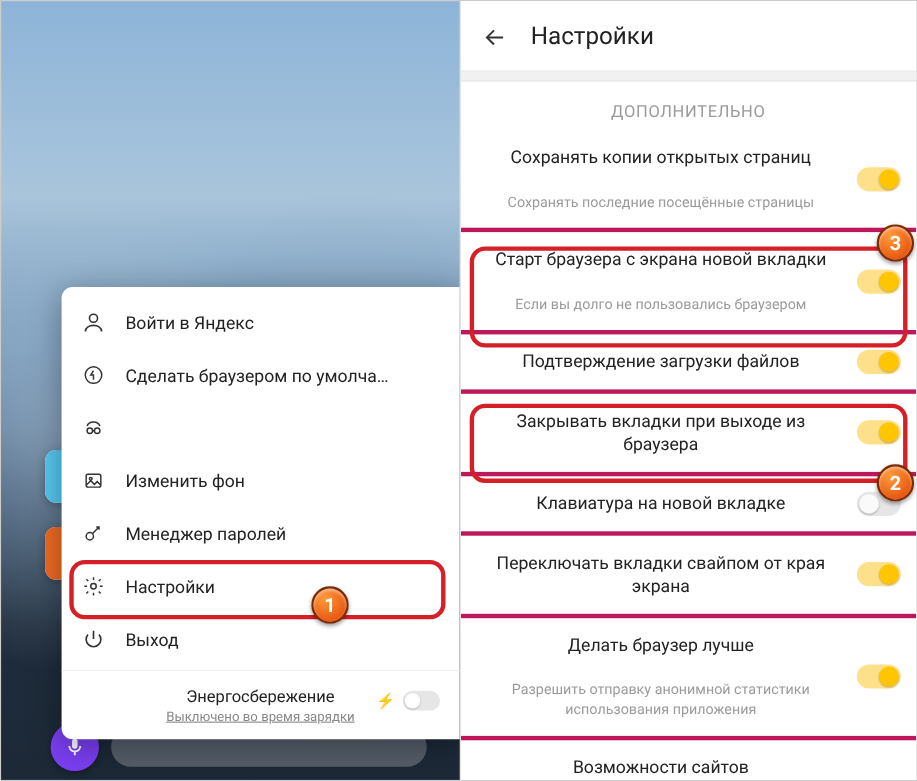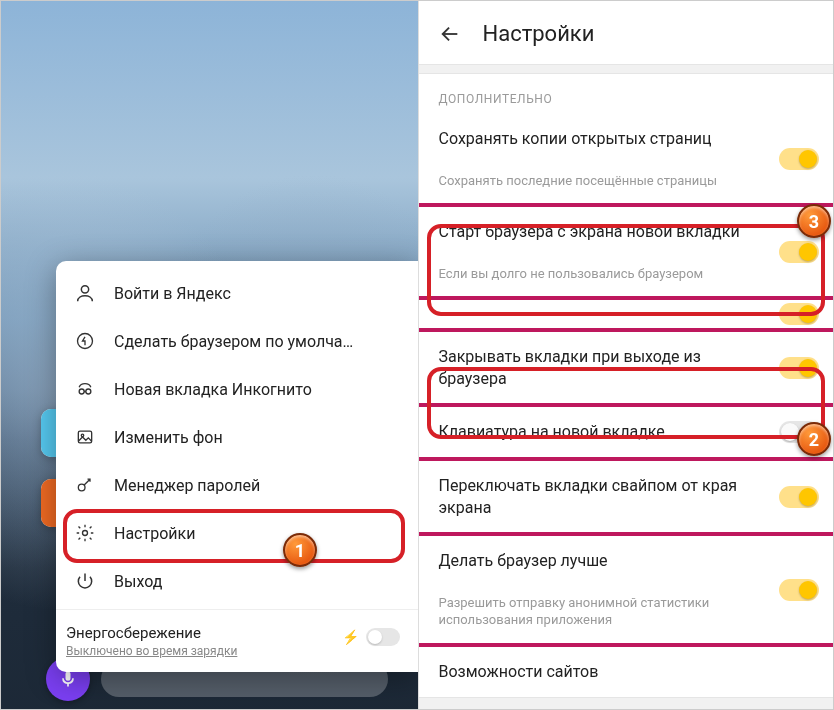--- a/index.html
+++ b/index.html
@@ -13,20 +13,21 @@
   .container {
     display: flex;
     width: 834px;
     height: 710px;
     border: 1px solid #ccc;
   }
   .pane {
     position: relative;
     height: 100%;
     overflow: hidden;
+    text-align: center;
   }
   .left-pane {
     width: 420px;
     border-right: 1px solid #ddd;
     background: linear-gradient(to bottom, #8db4d8 0%, #a9c5dc 25%, #6e93b4 45%, #3a5572 62%, #223142 80%);
   }
   .mountains {
     position: absolute; inset: 0;
     background:
       radial-gradient(ellipse at 15% 55%, rgba(180,200,220,.55), transparent 40%),
@@ -119,21 +120,21 @@
   
   .rp-header {
     display:flex; align-items:center; gap:22px;
     padding: 20px 20px 18px;
     font-size:22px; font-weight:400; color:#222;
   }
   .rp-back { width:22px;height:22px;color:#444; cursor:pointer;}
   .rp-divider { height:10px; background:#f1f1f1; border-top:1px solid #e5e5e5; border-bottom:1px solid #e5e5e5; }
   .rp-section-title {
     padding: 18px 20px 8px;
-    font-size:12px; letter-spacing:.6px; color:#9a9a9a;
+    font-size:15px; letter-spacing:.6px; color:#9a9a9a;
     text-transform: uppercase;
   }
   .rp-item {
     position:relative;
     padding: 14px 70px 14px 20px;
     border-top:4px solid #be185d;
   }
   .rp-item.first { border-top:none; }
   .rp-item .title { font-size:16px; color:#222; line-height:1.35; }
   .rp-item .sub { font-size:13px; color:#9a9a9a; margin-top:22px; line-height:1.35;}
@@ -188,21 +189,20 @@
       </div>
       <div class="menu-item">
         <span class="mi-icon">
           <svg width="20" height="20" viewBox="0 0 24 24" fill="none" stroke="#333" stroke-width="1.6">
               <path d="M5 10c2-6 12-6 14 0"></path>
               <circle cx="8" cy="15" r="3"></circle>
               <circle cx="16" cy="15" r="3"></circle>
               <path d="M11 15h2"></path>
             </svg>
         </span>
-        <span>Новая вкладка Инкогнито</span>
       </div>
       <div class="menu-item">
         <span class="mi-icon">
           <svg width="20" height="20" viewBox="0 0 24 24" fill="none" stroke="#333" stroke-width="1.6">
               <rect x="4" y="5" width="16" height="14" rx="2"></rect>
               <circle cx="9" cy="10" r="1.5"></circle>
               <path d="M4 17l5-5 4 4 3-3 4 4"></path>
             </svg>
         </span>
         <span>Изменить фон</span>
@@ -272,20 +272,21 @@
         <div class="switch"></div>
       </div>
 
       <div class="rp-item">
         <div class="title">Старт браузера с экрана новой вкладки</div>
         <div class="sub">Если вы долго не пользовались браузером</div>
         <div class="switch"></div>
       </div>
 
       <div class="rp-item">
+        <div class="title">Подтверждение загрузки файлов</div>
         <div class="switch"></div>
       </div>
 
       <div class="rp-item">
         <div class="title">Закрывать вкладки при выходе из браузера</div>
         <div class="switch"></div>
       </div>
 
       <div class="rp-item">
         <div class="title">Клавиатура на новой вкладке</div>

